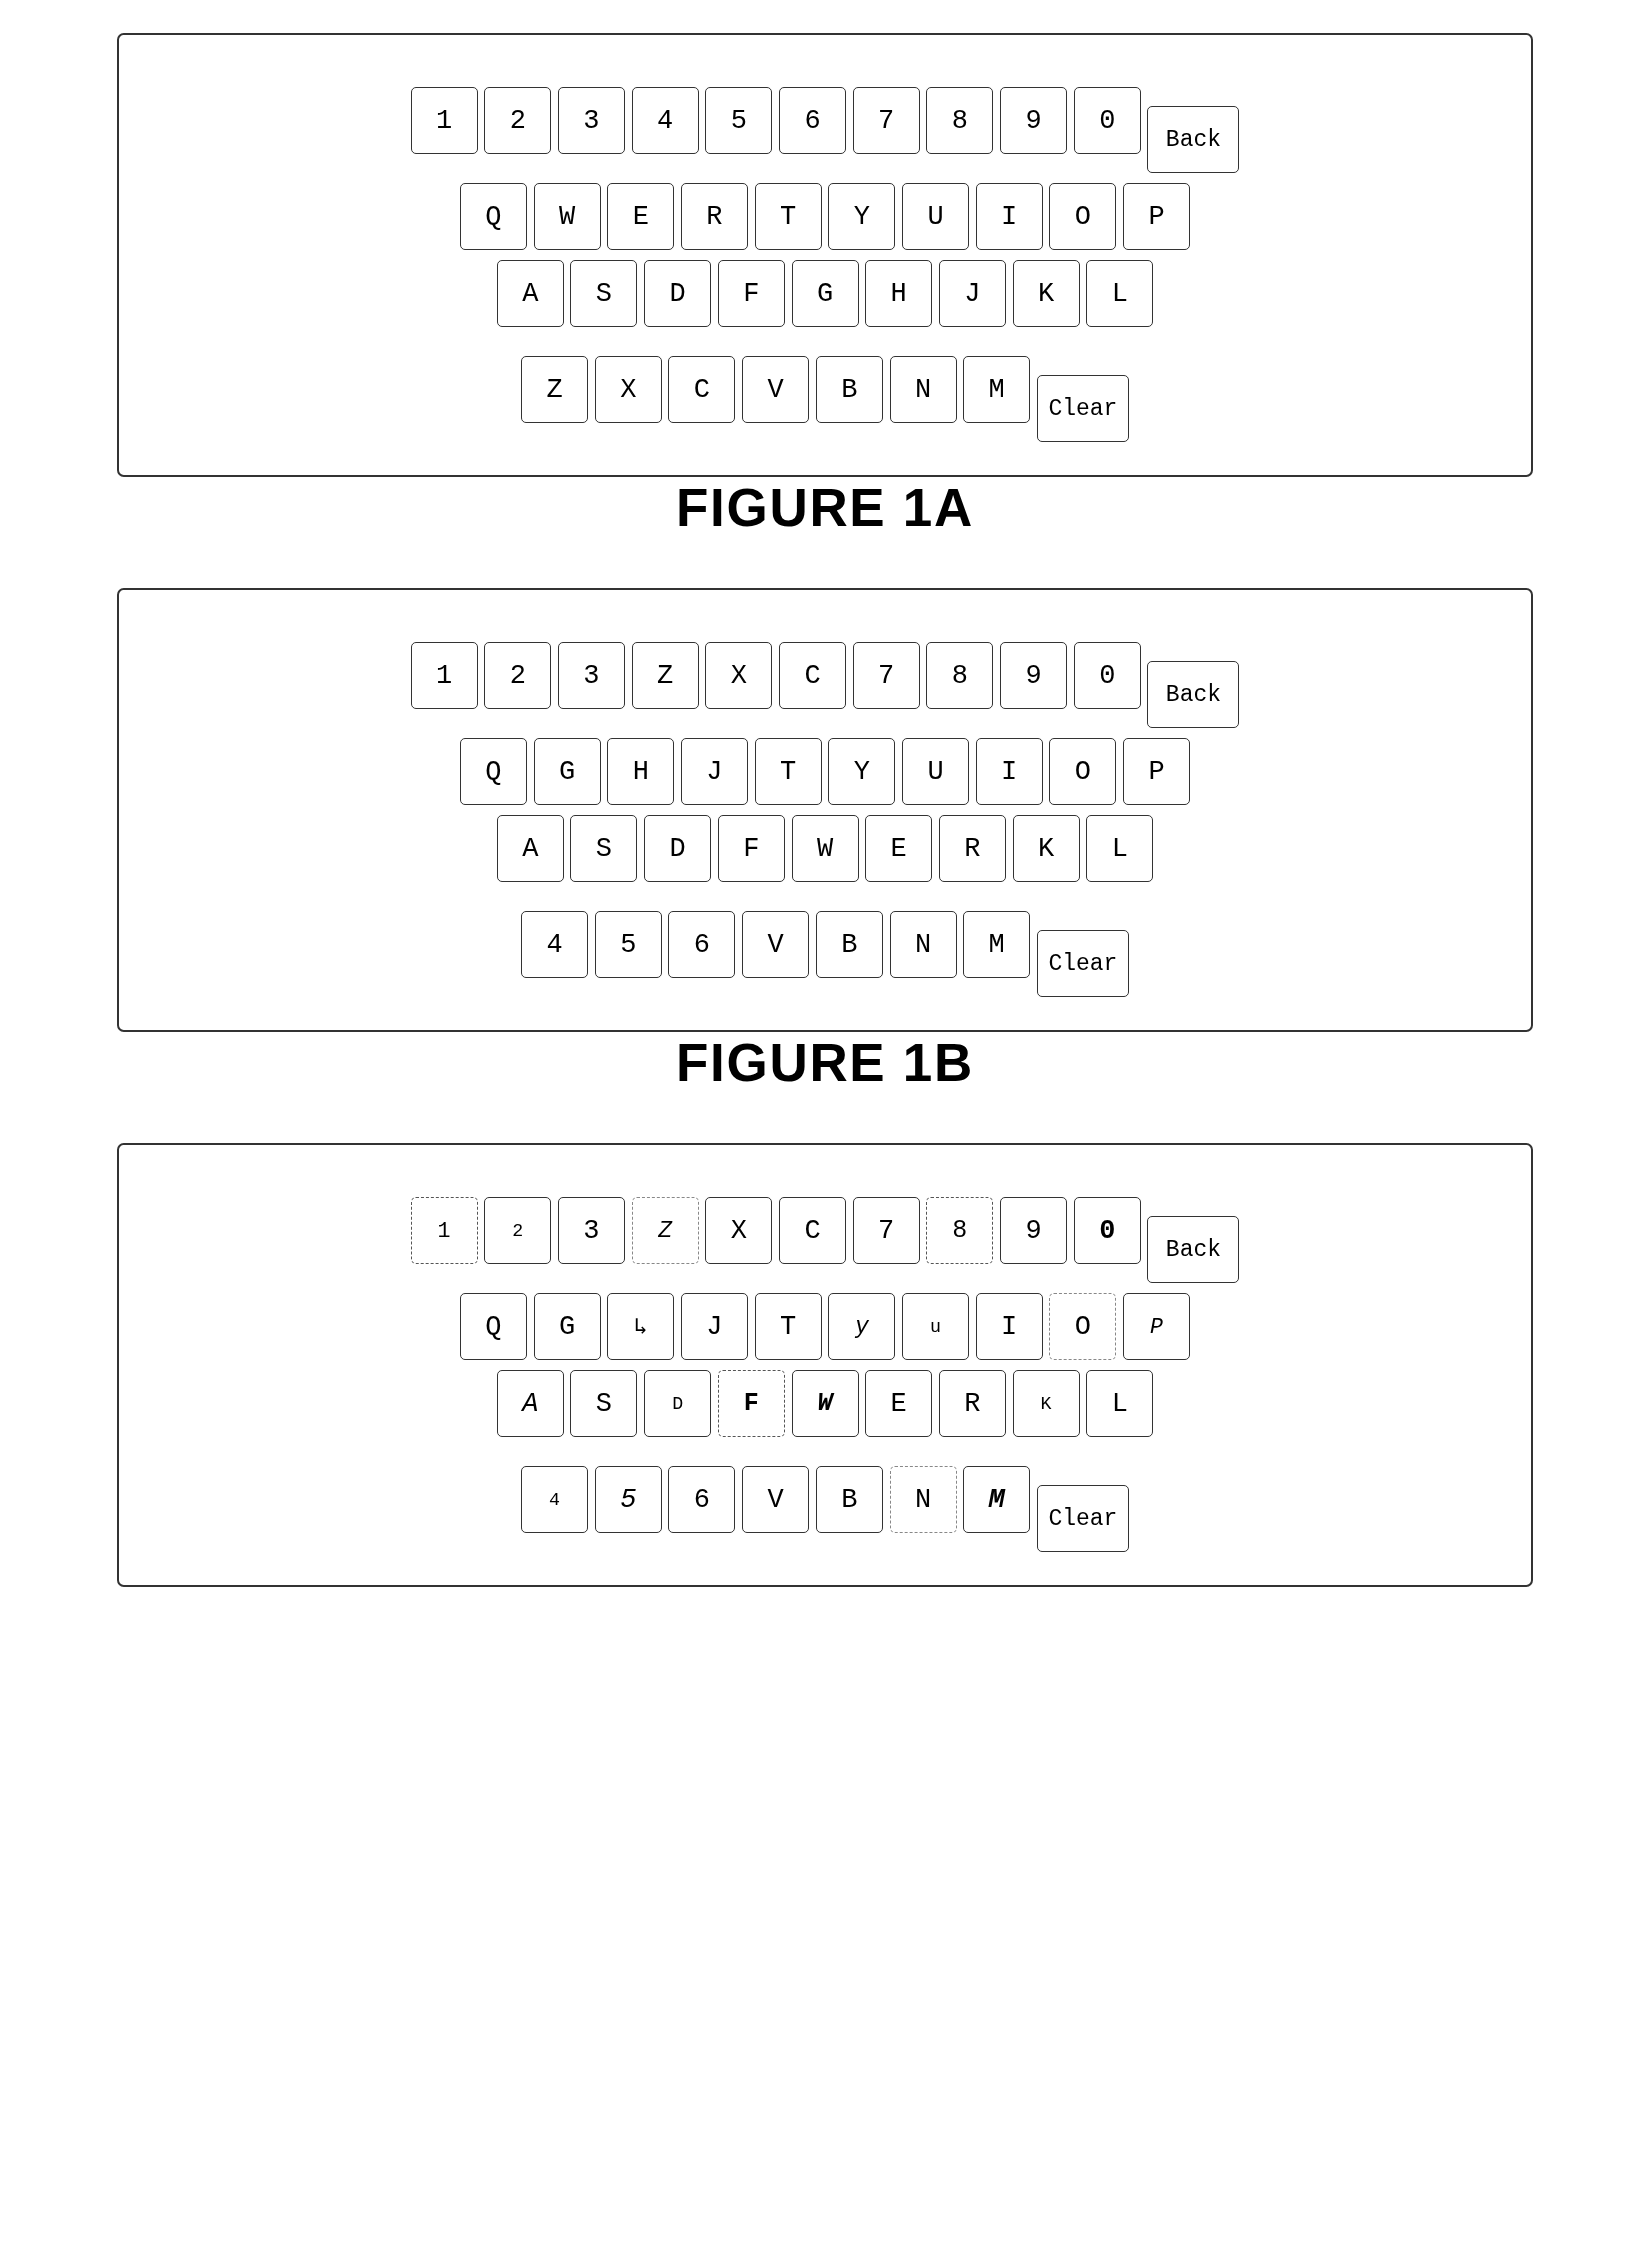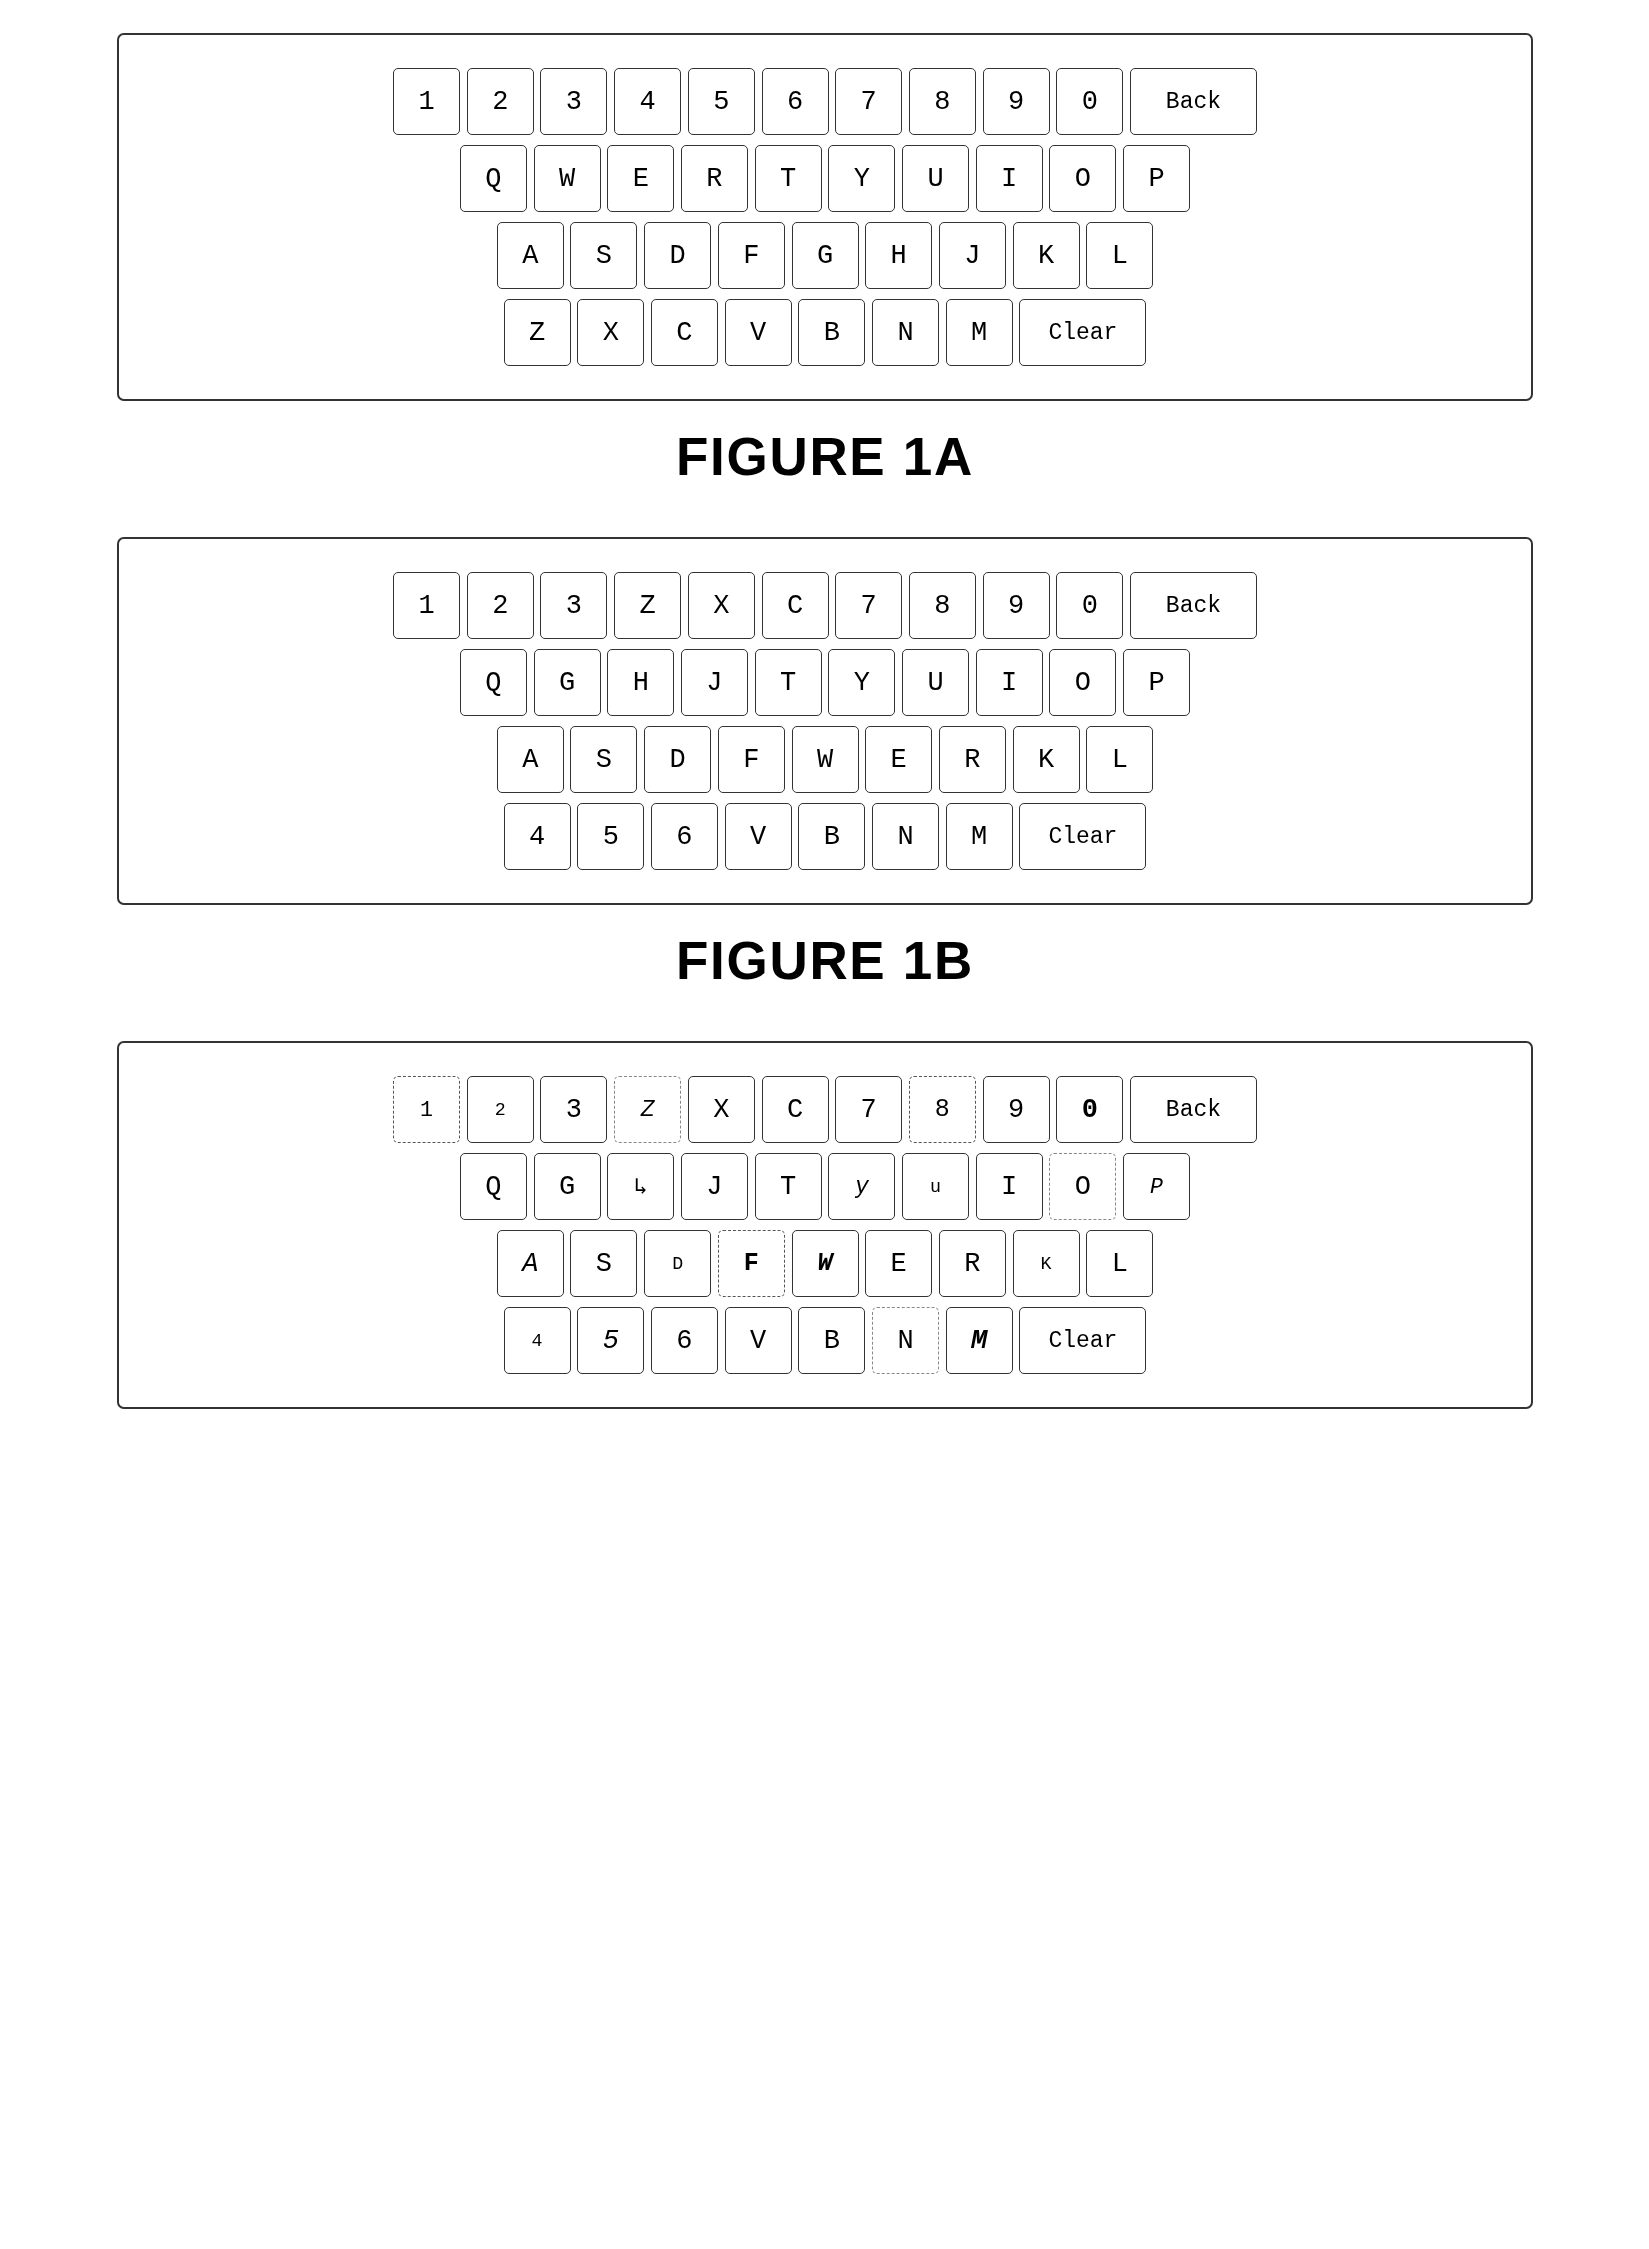--- a/index.html
+++ b/index.html
@@ -51,32 +51,33 @@
       display: flex;
       align-items: center;
       justify-content: center;
       font-size: 27px;
       font-family: 'Courier New', Courier, monospace;
       font-weight: normal;
       cursor: pointer;
     }
 
     .key-wide {
-      width: 127px;
+      width: 92px;
       height: 67px;
       border: 1.7px solid #333;
       border-radius: 5px;
       background: #fff;
       display: flex;
       align-items: center;
       justify-content: center;
       font-size: 23px;
       font-family: 'Courier New', Courier, monospace;
       font-weight: normal;
       cursor: pointer;
+      margin-top: 38px;
     }
 
     
     .key-distorted {
       width: 67px;
       height: 67px;
       border: 1.7px dashed #555;
       border-radius: 5px;
       background: #fff;
       display: flex;
@@ -128,21 +129,20 @@
       font-size: 27px;
       font-family: 'Courier New', Courier, monospace;
       font-weight: bold;
       cursor: pointer;
     }
 
     .figure-title {
       font-size: 53px;
       font-family: Arial, sans-serif;
       font-weight: bold;
-      margin-top: 25px;
       color: #000;
       letter-spacing: 1.7px;
     }
   </style>
 </head>
 <body>
 
 <div class="figure-section">
   <div class="keyboard-box">
 

